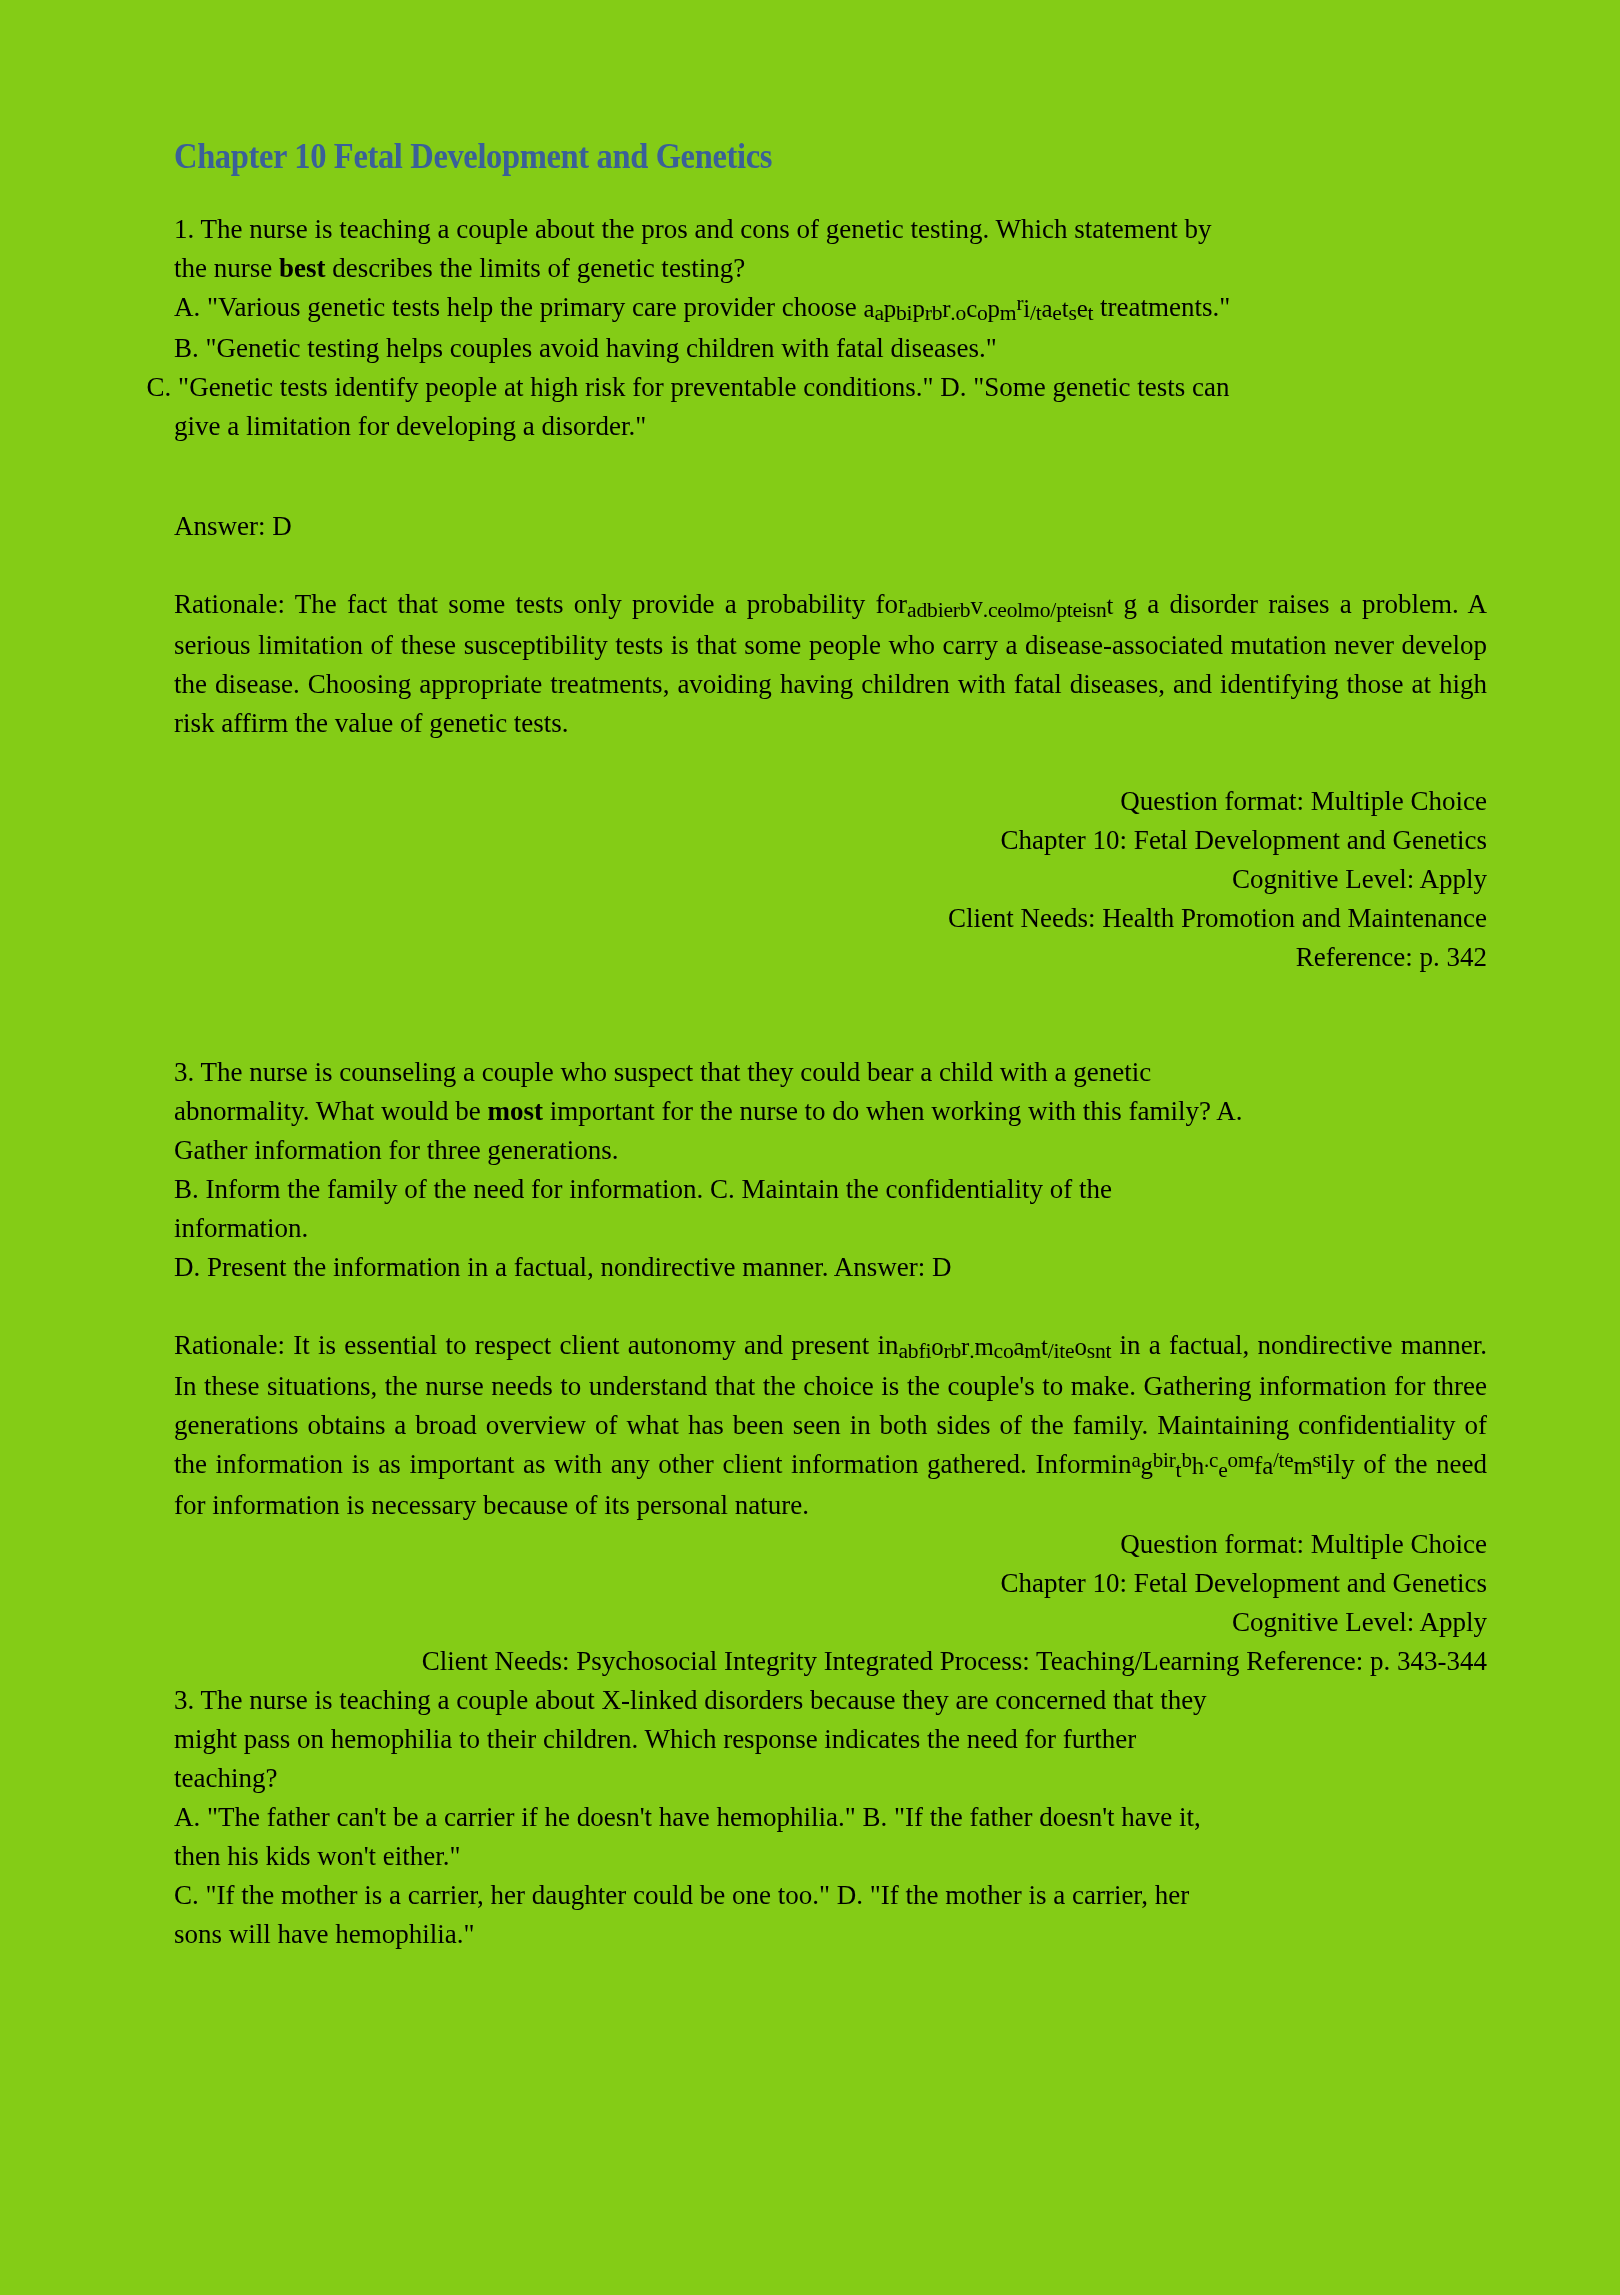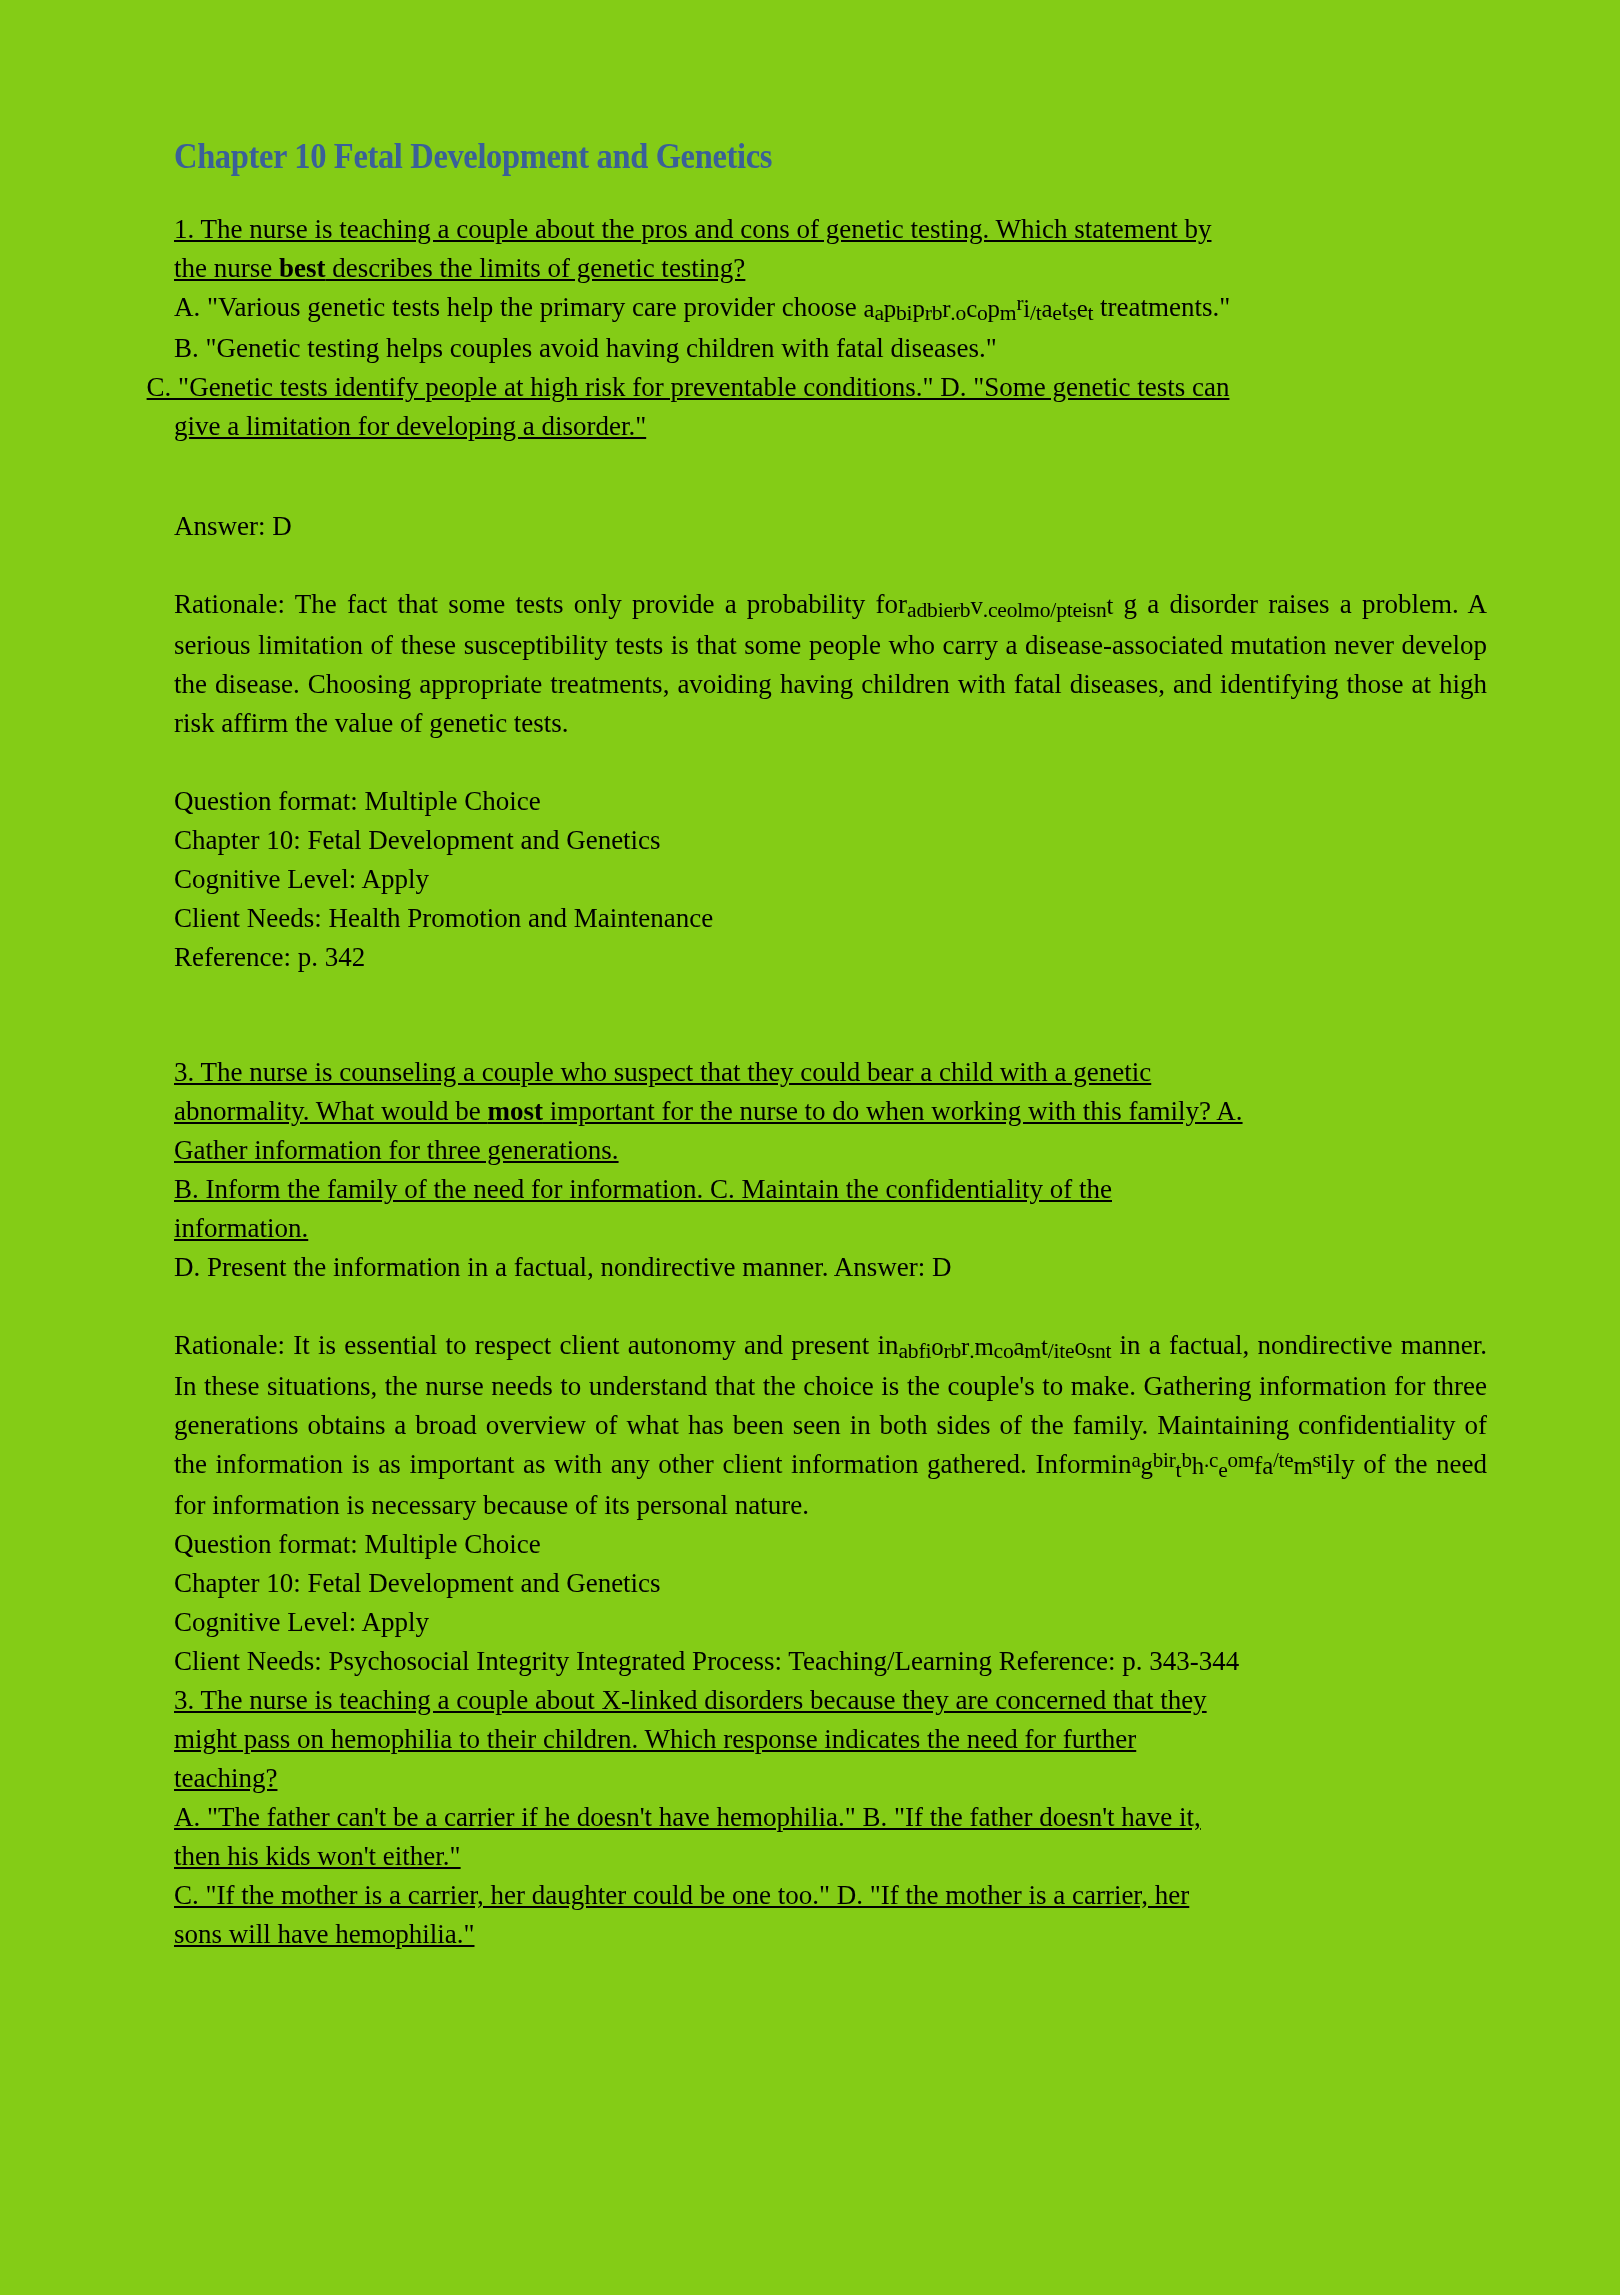--- a/index.html
+++ b/index.html
@@ -53,21 +53,20 @@
   .spacer-lg { height: 61px; }
   .spacer-xl { height: 76px; }
   
   .hang {
     margin-left: -27.4px;
     text-indent: 0;
   }
   .lines .ln {
     display: block;
     text-align: left;
-    text-decoration: underline;
   }
   .lines .ln.just {
     text-align: justify;
     text-justify: inter-word;
   }
   b, strong { font-weight: bold; }
   
   .ocr {
     white-space: nowrap;
     letter-spacing: -0.2px;
@@ -80,21 +79,21 @@
   .ocr .d {
     position: relative;
     top: 0.16em;
     font-size: 0.80em;
   }
   .ocr .m {
     position: relative;
     top: 0.02em;
     font-size: 0.92em;
   }
-  .meta .ln { display: block; text-align: left; font-family: Liberation Serif, serif; }
+  .meta .ln { display: block; text-align: right; font-family: Liberation Serif, serif; }
 </style>
 </head>
 <body>
 
 <div class="page">
   <div class="content">
 
     <h1 class="doc-heading">Chapter 10 Fetal Development and Genetics</h1>
 
     <div class="block lines">

